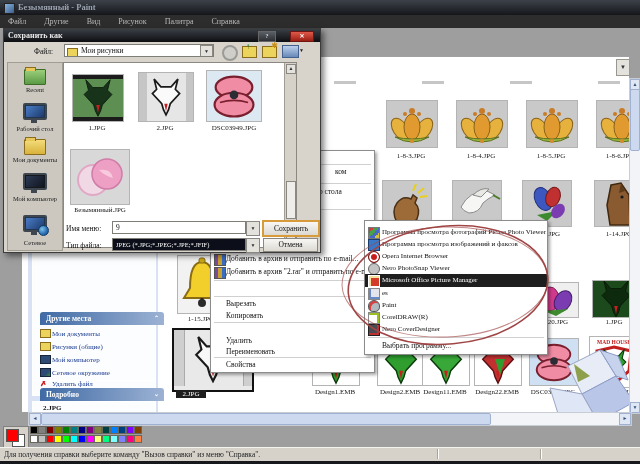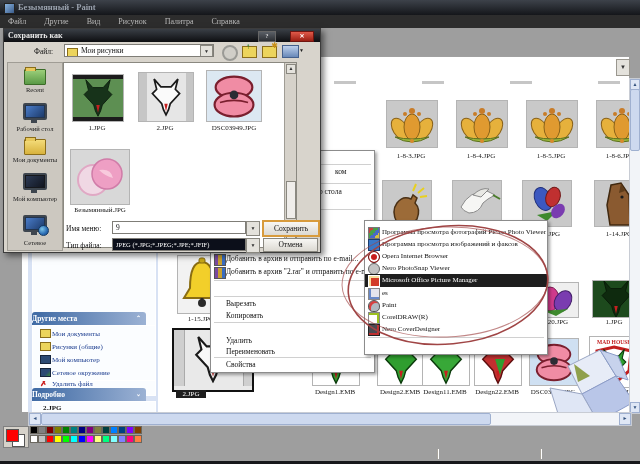--- a/index.html
+++ b/index.html
@@ -26,21 +26,21 @@
   .combo-arrow{left:616px;top:59px;width:12px;height:15px;background:#e4e2dc;border:1px solid #9a978f;
     font-size:6px;line-height:15px;text-align:center;color:#333;}
   .exp-content{left:22px;top:78px;width:607px;height:334px;background:#fff;}
   .smudge{height:3px;background:#c6c6c6;}
   .thumb{background:#c9c9c9;border:1px solid #b4b4b4;overflow:hidden;}
   .thumb svg{display:block;width:100%;height:100%;}
   .tlabel{color:#1a1a1a;}
   
   .tpanel{left:28px;top:84px;width:130px;height:328px;background:#d8e2f4;}
   .tbox{position:absolute;left:4px;width:122px;background:#fbfdff;border:1px solid #fff;}
-  .thead{position:absolute;left:4px;width:114px;height:13px;line-height:13px;box-sizing:border-box;
+  .thead{position:absolute;left:12px;width:124px;height:13px;line-height:13px;padding-left:6px;box-sizing:border-box;
     background:linear-gradient(90deg,#3f6aa4,#9cb2d4);color:#fff;font-weight:bold;font-size:7.5px;
     border-radius:3px 3px 0 0;}
   .titem{position:absolute;left:8px;color:#1c3d8f;font-size:7px;white-space:nowrap;}
   .ticon{position:absolute;left:-1px;top:-1px;width:9px;height:9px;}
   .titem .t{margin-left:11px;display:inline-block;}
   
   .sbtrack{background:#f2f4f8;border:1px solid #c8ccd4;}
   .sbthumb{background:#cdd9ef;border:1px solid #9fb0d0;border-radius:2px;}
   .sbarrow{background:#dfe7f5;border:1px solid #9fb0d0;color:#33527e;font-size:5px;text-align:center;}
   
@@ -388,20 +388,23 @@
       </div>
     <div class="mitem" style="top:90px;">
       <span class="mico" style="background:#fff;border:1px solid #888;box-shadow:inset -2px 2px 0 #9cc020;"></span>
       <span class="t" style="left:17px;font-size:7px;">CorelDRAW(R)</span>
       </div>
     <div class="mitem" style="top:102px;">
       <span class="mico" style="background:#4a4a52;border:1px solid #222;box-shadow:inset -2px -2px 0 #c03030;"></span>
       <span class="t" style="left:17px;font-size:7px;">Nero CoverDesigner</span>
       </div>
     <div class="msep" style="top:116px;"></div>
+    <div class="mitem" style="top:119px;">
+      <span class="t" style="left:17px;">Выбрать программу...</span>
+      </div>
   </div>
 
   <svg class="abs" style="left:336px;top:210px;width:224px;height:150px;pointer-events:none;" viewBox="0 0 224 150">
     <ellipse cx="112" cy="75" rx="100" ry="59" transform="rotate(-5 112 75)" fill="none" stroke="#a04545" stroke-width="1.6"></ellipse>
     <ellipse cx="109" cy="72" rx="103" ry="55" transform="rotate(-2 109 72)" fill="none" stroke="#a04545" stroke-width="1" opacity="0.65"></ellipse>
   </svg>
 
   <div class="abs dlg">
     <div class="dlg-title">
       <span>Сохранить как</span>
@@ -535,16 +538,19 @@
       <div class="palcell" style="left: 48px; top: 9px; background: rgb(0, 0, 255);"></div>
       <div class="palcell" style="left: 56px; top: 9px; background: rgb(255, 0, 255);"></div>
       <div class="palcell" style="left: 64px; top: 9px; background: rgb(255, 255, 128);"></div>
       <div class="palcell" style="left: 72px; top: 9px; background: rgb(0, 255, 128);"></div>
       <div class="palcell" style="left: 80px; top: 9px; background: rgb(128, 255, 255);"></div>
       <div class="palcell" style="left: 88px; top: 9px; background: rgb(128, 128, 255);"></div>
       <div class="palcell" style="left: 96px; top: 9px; background: rgb(255, 0, 128);"></div>
       <div class="palcell" style="left: 104px; top: 9px; background: rgb(255, 128, 64);"></div>
     </div>
 
+  <div class="abs statusbar">
+    <span>Для получения справки выберите команду "Вызов справки" из меню "Справка".</span>
+  </div>
   <div class="abs statussep" style="left:437px;"></div>
   <div class="abs statussep" style="left:540px;"></div>
   <div class="abs bottomedge"></div>
 </div>
 
 </body></html>

